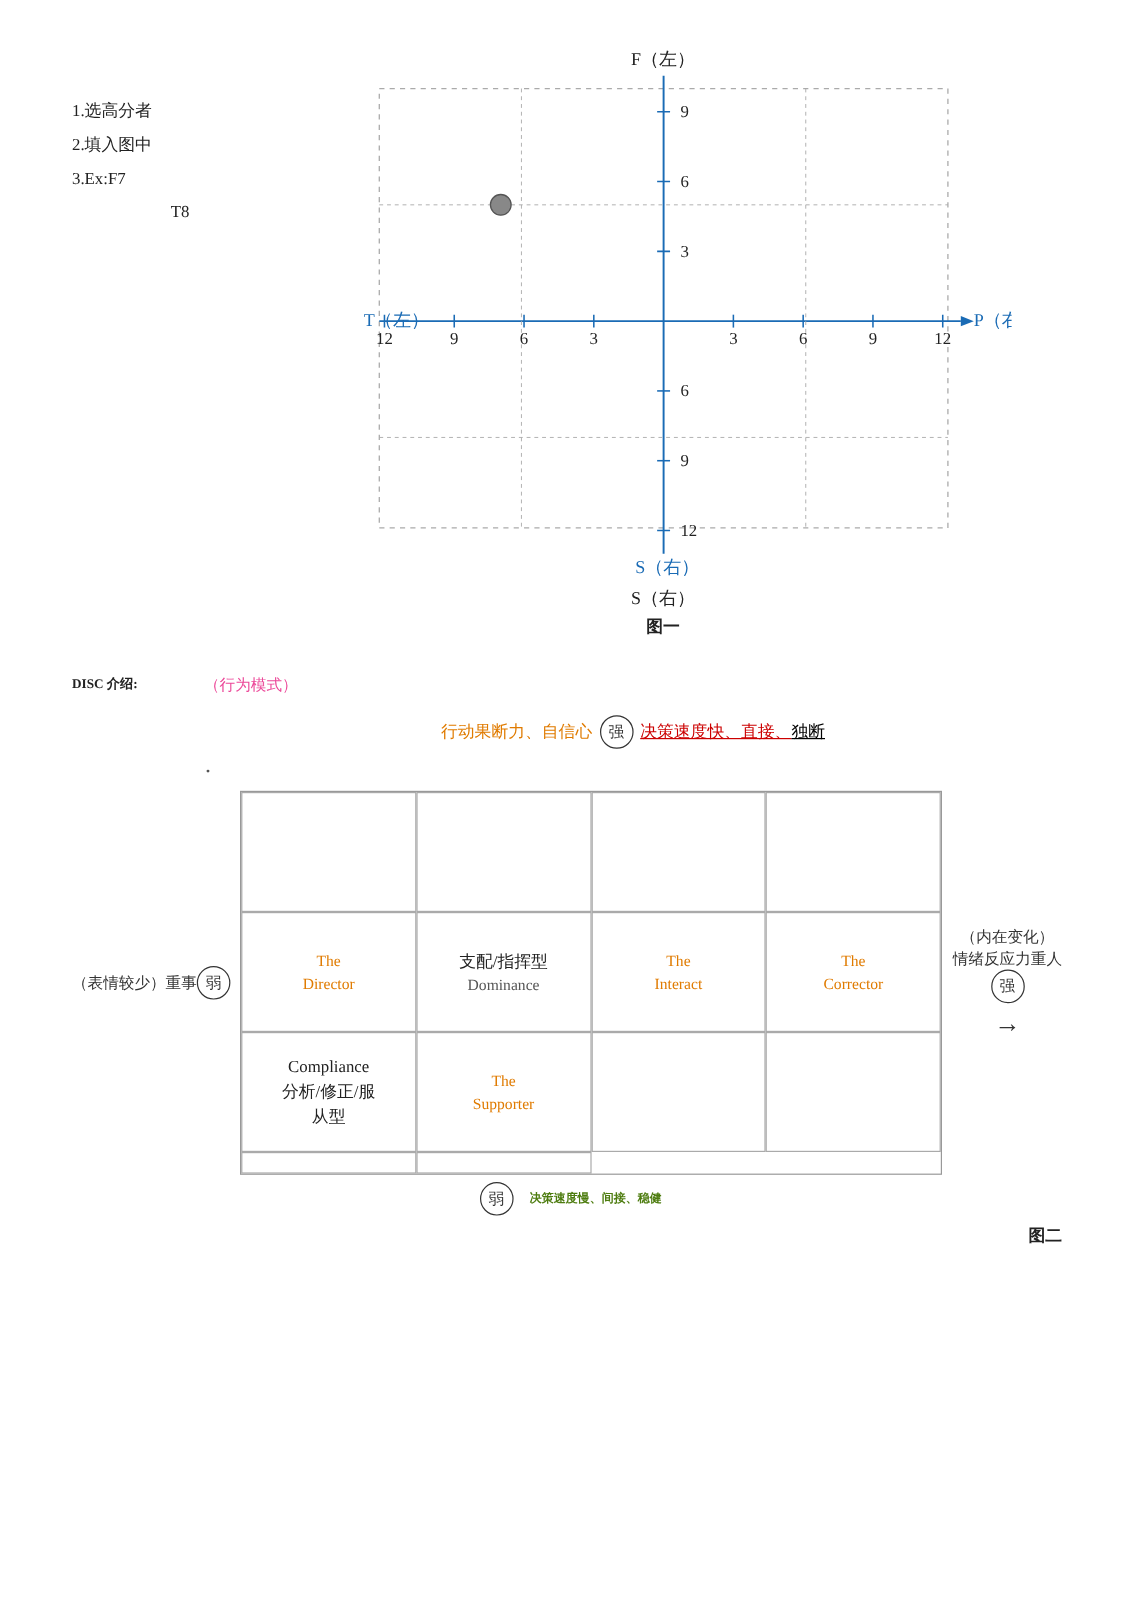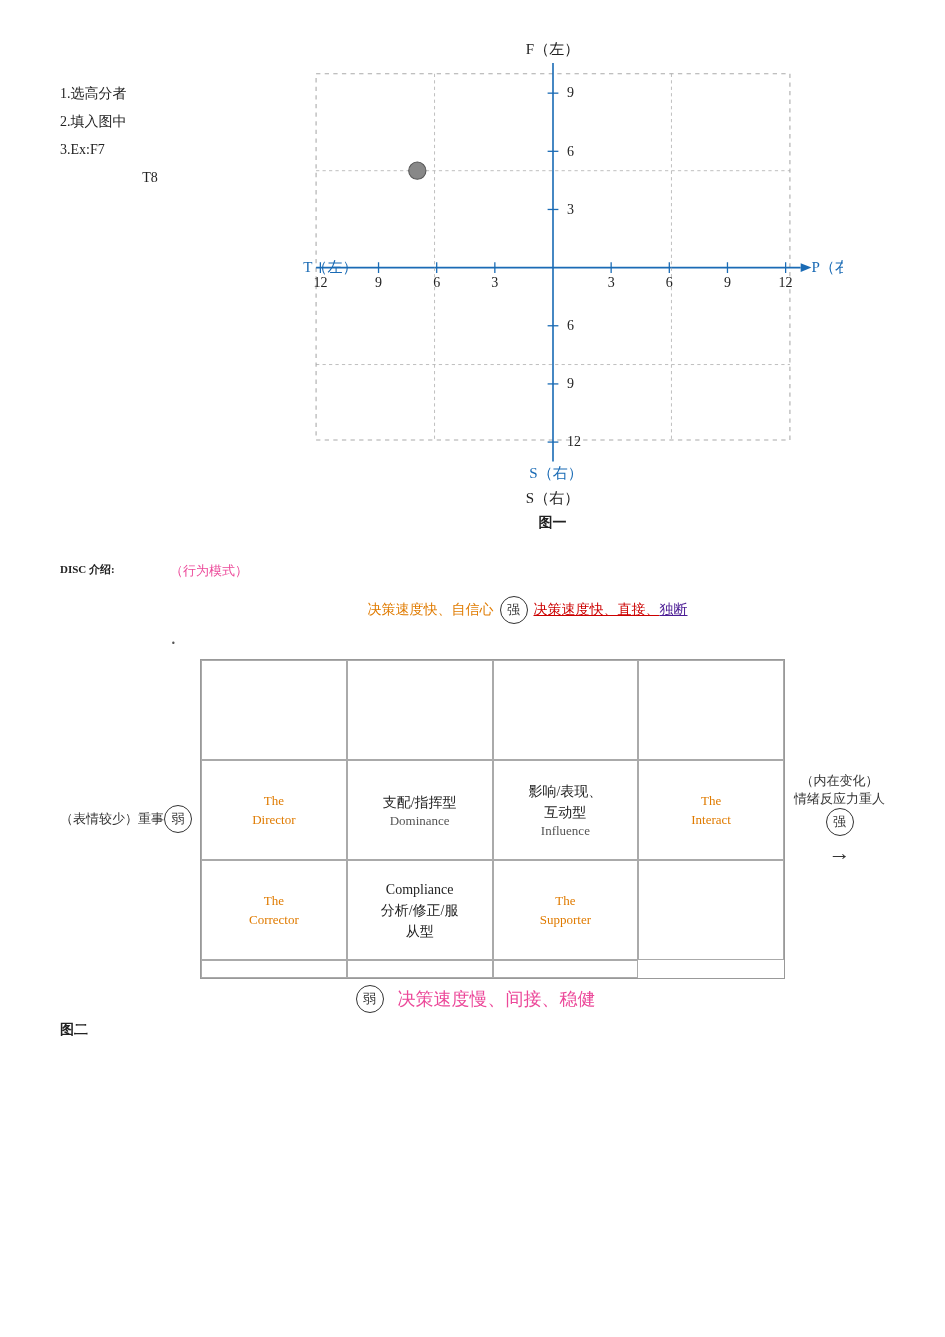--- a/index.html
+++ b/index.html
@@ -210,26 +210,27 @@
 
     .disc-bottom-row {
       display: flex;
       align-items: center;
       justify-content: center;
       margin-top: 6px;
       gap: 0;
     }
 
     .disc-bottom-text {
-      font-size: 18px;
-      color: #ec4899;
+      font-size: 10px;
+      color: #4d7c0f;
+      font-weight: bold;
     }
 
     .fig2-caption {
-      text-align: left;
+      text-align: right;
       font-size: 14px;
       font-weight: bold;
       margin-top: 8px;
     }
 
     .layout-top {
       display: flex;
       align-items: flex-start;
       margin-bottom: 20px;
     }
@@ -334,26 +335,26 @@
     </div>
   </div>
 
   <div class="fig2-container">
 
     <div style="display:flex; align-items:flex-start; margin-bottom:6px;">
       <div class="disc-title" style="min-width:110px;">DISC 介绍:</div>
       <div style="flex:1;">
         <div class="disc-behavior-label">（行为模式）</div>
         <div class="disc-top-row">
-          <span class="disc-action-text">决策速度快、自信心</span>
+          <span class="disc-action-text">行动果断力、自信心</span>
           <div class="disc-strong-circle">
             <span>强</span>
           </div>
           <span class="disc-decision-text">
-            <span>决策速度快、直接、</span><span style="color:#4c1d95;text-decoration:underline;">独断</span>
+            <span>决策速度快、直接、</span><span style="color:#000000;text-decoration:underline;">独断</span>
           </span>
         </div>
       </div>
     </div>
 
     <div style="font-size:20px; color:#555; margin-left: 110px; margin-bottom:4px;">·</div>
 
     <div class="disc-main">
 
       <div class="disc-left-label">
@@ -372,24 +373,20 @@
         <div class="disc-cell"></div>
 
         <div class="disc-cell">
           <span class="cell-title">The<br>Director</span>
         </div>
         <div class="disc-cell">
           <span class="cell-chinese">支配/指挥型</span>
           <span class="cell-english">Dominance</span>
         </div>
         <div class="disc-cell">
-          <span class="cell-chinese">影响/表现、<br>互动型</span>
-          <span class="cell-english">Influence</span>
-        </div>
-        <div class="disc-cell">
           <span class="cell-title">The<br>Interact</span>
         </div>
 
         <div class="disc-cell">
           <span class="cell-title">The<br>Corrector</span>
         </div>
         <div class="disc-cell">
           <span class="cell-chinese">Compliance<br>分析/修正/服<br>从型</span>
         </div>
         <div class="disc-cell">

